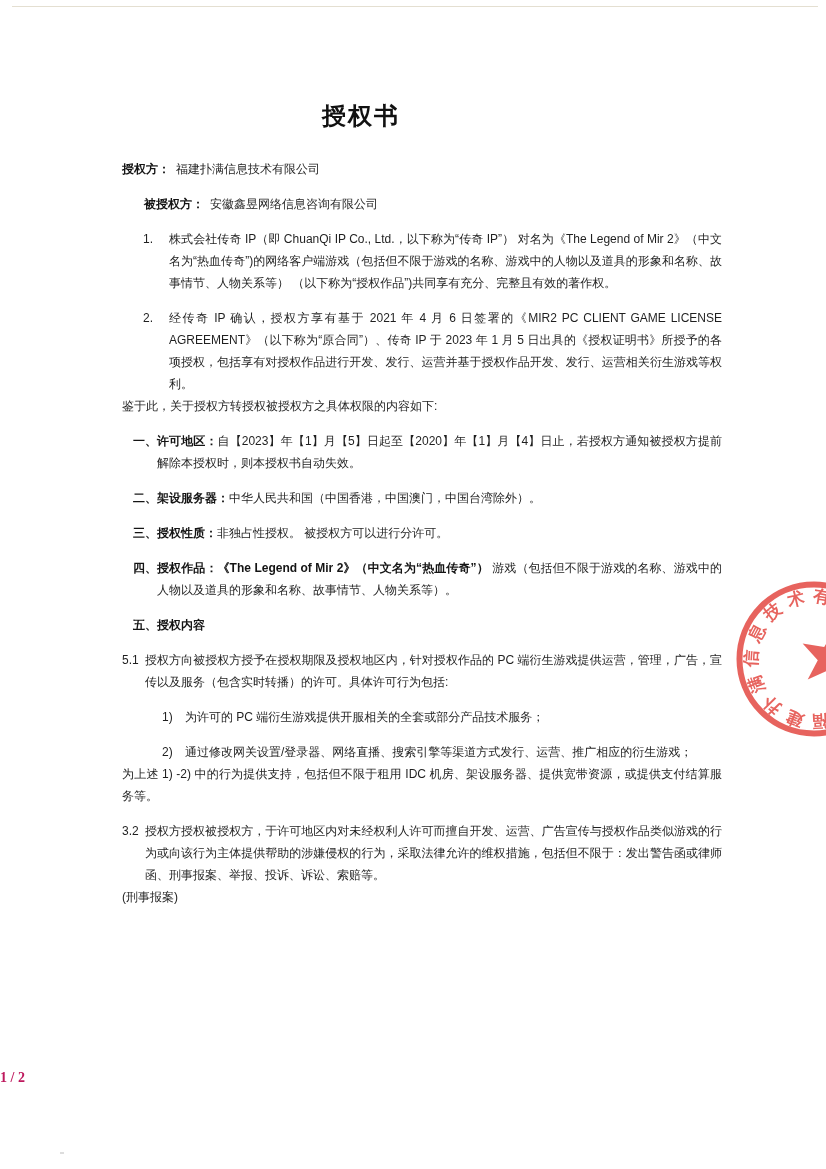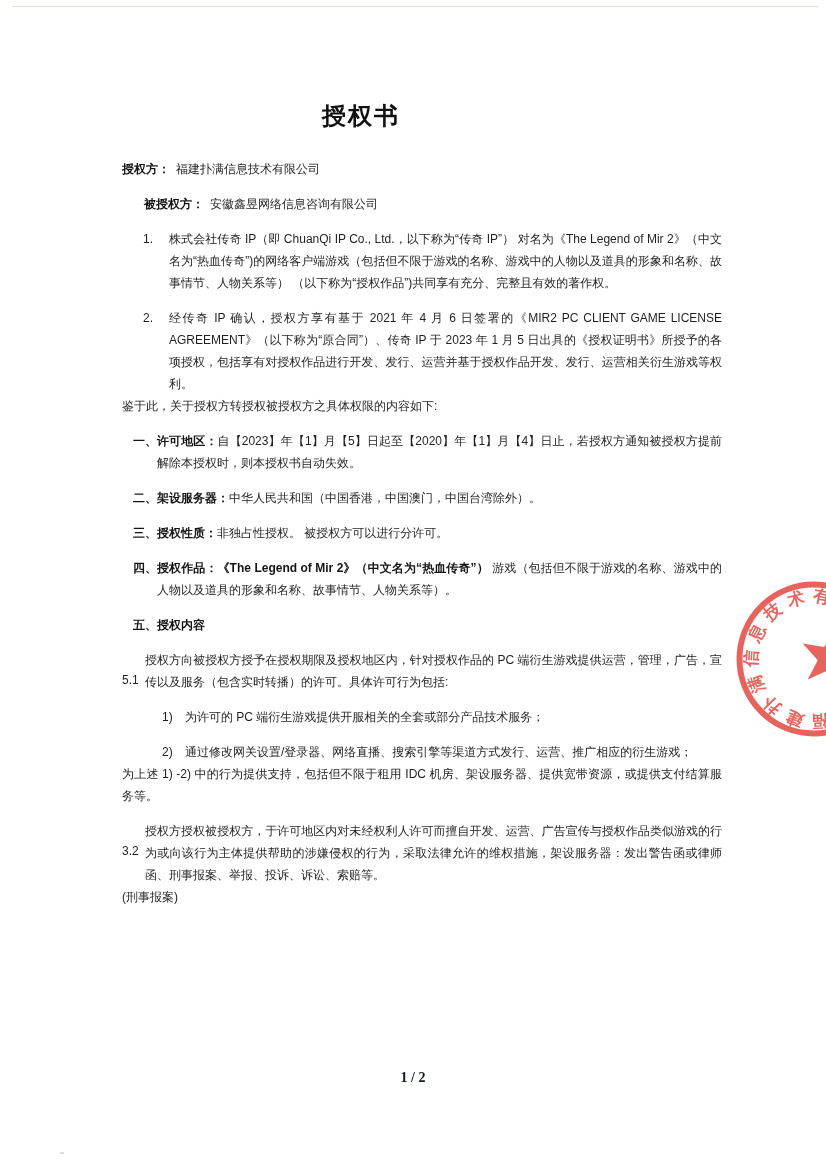--- a/index.html
+++ b/index.html
@@ -25,28 +25,28 @@
   .blk{margin-top:13px;}
   .row{display:flex;align-items:flex-start;}
   .row .txt{flex:1;}
   
   .wrow{margin-left:21px;}
   .wrow .num{flex:0 0 26px;}
   
   .srow{margin-left:11px;}
   .srow .num{flex:0 0 24px;font-weight:bold;color:#141414;}
   
-  .crow .num{flex:0 0 23px;margin-top:20px;}
+  .crow .num{flex:0 0 23px;}
   
   .subrow{margin-left:40px;}
   .subrow .num{flex:0 0 23px;}
   .support{margin-left:22px;}
   .footer{
-    position:absolute;top:1070px;left:0;width:826px;text-align:center;
-    font-family:"Liberation Serif",serif;font-weight:bold;font-size:14px;color:#0f172a;
+    position:absolute;top:1070px;left:0;width:826px;
+    font-family:"Liberation Serif",serif;font-weight:bold;font-size:14px;color:#be185d;
   }
   .stamp{position:absolute;left:729px;top:574px;width:170px;height:170px;opacity:.82;}
   .stamp text{font-family:"Liberation Sans",sans-serif;font-weight:bold;}
 </style>
 </head>
 <body>
 
 <div class="page">
 
   <div class="scan-line"></div>
@@ -114,21 +114,21 @@
 
     <div class="row subrow blk">
       <span class="num">2)</span>
       <p class="txt">通过修改网关设置/登录器、网络直播、搜索引擎等渠道方式发行、运营、推广相应的衍生游戏；</p>
     </div>
 
     <p class="support blk">为上述 1) -2) 中的行为提供支持，包括但不限于租用 IDC 机房、架设服务器、提供宽带资源，或提供支付结算服务等。</p>
 
     <div class="row crow blk">
       <span class="num">3.2</span>
-      <p class="txt">授权方授权被授权方，于许可地区内对未经权利人许可而擅自开发、运营、广告宣传与授权作品类似游戏的行为或向该行为主体提供帮助的涉嫌侵权的行为，采取法律允许的维权措施，架设服务器：发出警告函或律师函、刑事报案、举报、投诉、诉讼、索赔等。</p>
+      <p class="txt">授权方授权被授权方，于许可地区内对未经权利人许可而擅自开发、运营、广告宣传与授权作品类似游戏的行为或向该行为主体提供帮助的涉嫌侵权的行为，采取法律允许的维权措施，包括但不限于：发出警告函或律师函、刑事报案、举报、投诉、诉讼、索赔等。</p>
     </div>
 
     <p class="blk">(刑事报案)</p>
 
   </div>
 
   <svg class="stamp" viewBox="0 0 170 170" xmlns="http://www.w3.org/2000/svg">
     <g fill="#e2423b">
       <circle cx="85" cy="85" r="74.5" fill="none" stroke-width="6" stroke="#e2423b"></circle>
       <polygon points="106.4,53.5 109.9,75.4 131.7,79.7 112.1,89.4 114.6,111.9 99.3,96.3 78.7,105.5 88.8,86.2 73.6,69.4 95.2,73.1"></polygon>

